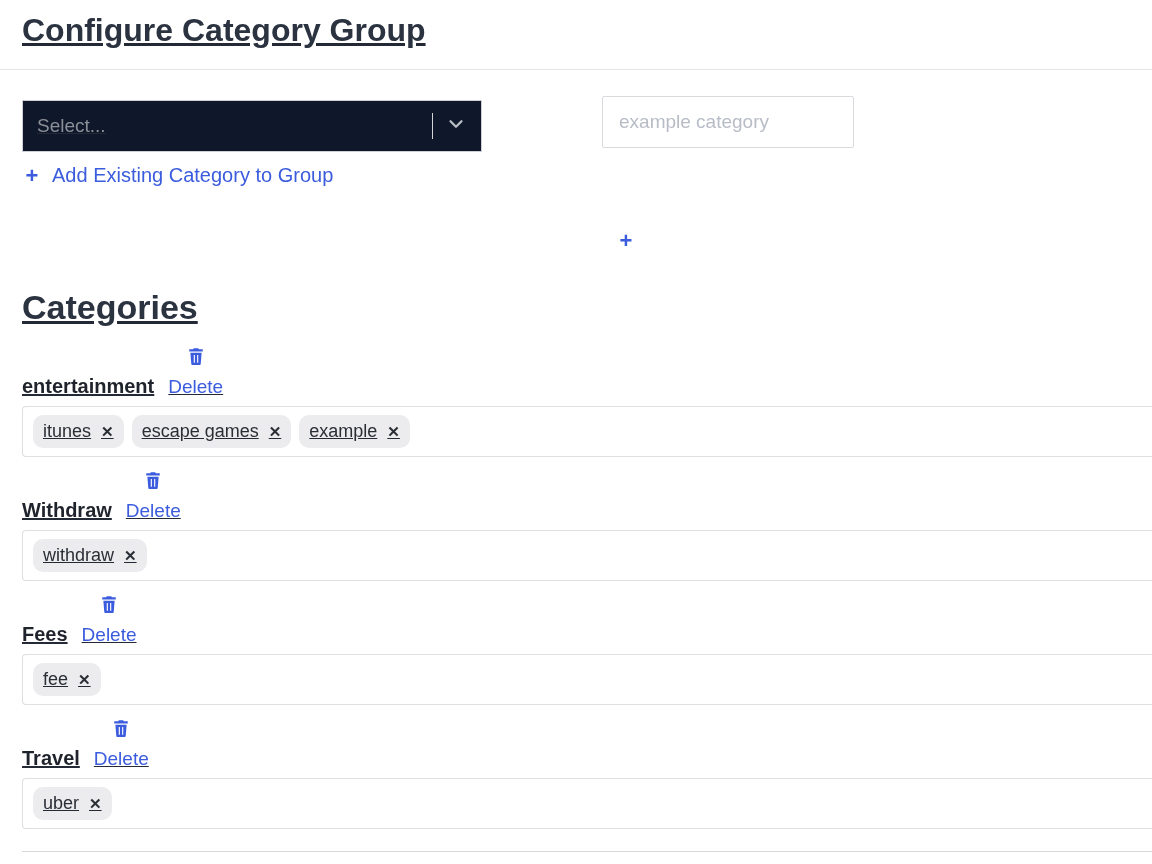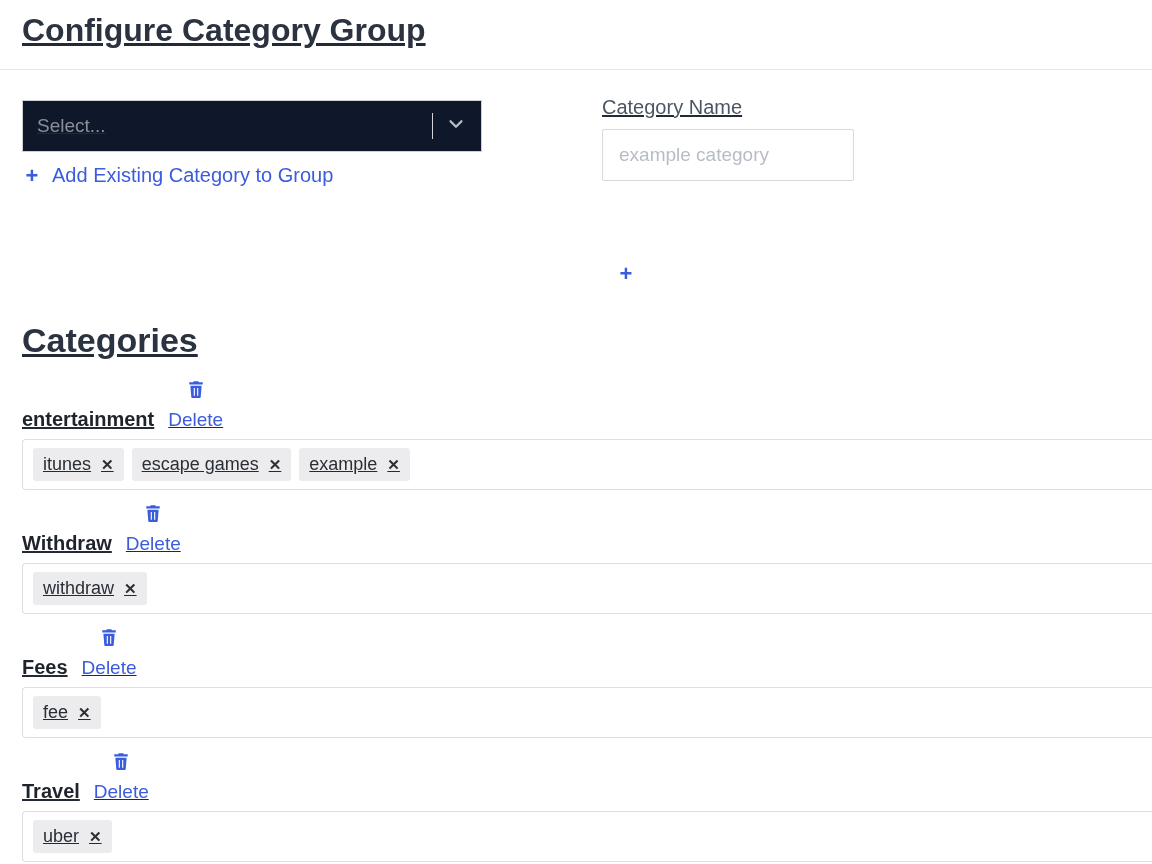--- a/index.html
+++ b/index.html
@@ -86,21 +86,21 @@
   .tag-box {
     border: 1px solid #dedee3; border-right: none;
     border-radius: 4px 0 0 4px;
     padding: 8px 10px;
     display: flex; flex-wrap: wrap; gap: 8px;
     width: 1130px; 
     min-height: 50px;
   }
   .tag {
     background: #ececef;
-    border-radius: 3px;
+    border-radius: 10px;
     padding: 6px 10px;
     font-size: 18px; color: #2a2e35;
     display: inline-flex; align-items: center; gap: 10px;
   }
   .tag .x {
     color: #2a2e35; font-size: 15px; cursor: pointer;
     font-weight: 700;
   }
 
   .end-hr { border: none; border-top: 1px solid #d6d6db; margin: 22px 0 0 0; width: 1130px; }
@@ -125,21 +125,20 @@
           </span>
         </span>
       </div>
       <div class="link-action">
         <span class="plus-icon">+</span>
         <span>Add Existing Category to Group</span>
       </div>
     </div>
 
     <div class="right-col">
-      <div class="field-label">Category Name</div>
       <input class="text-input" type="text" placeholder="example category" style="">
       <div class="add-new-row">
         <div class="link-action">
           <span class="plus-icon">+</span>
         </div>
       </div>
     </div>
   </div>
 
   <h2 class="section-title">Categories</h2>

